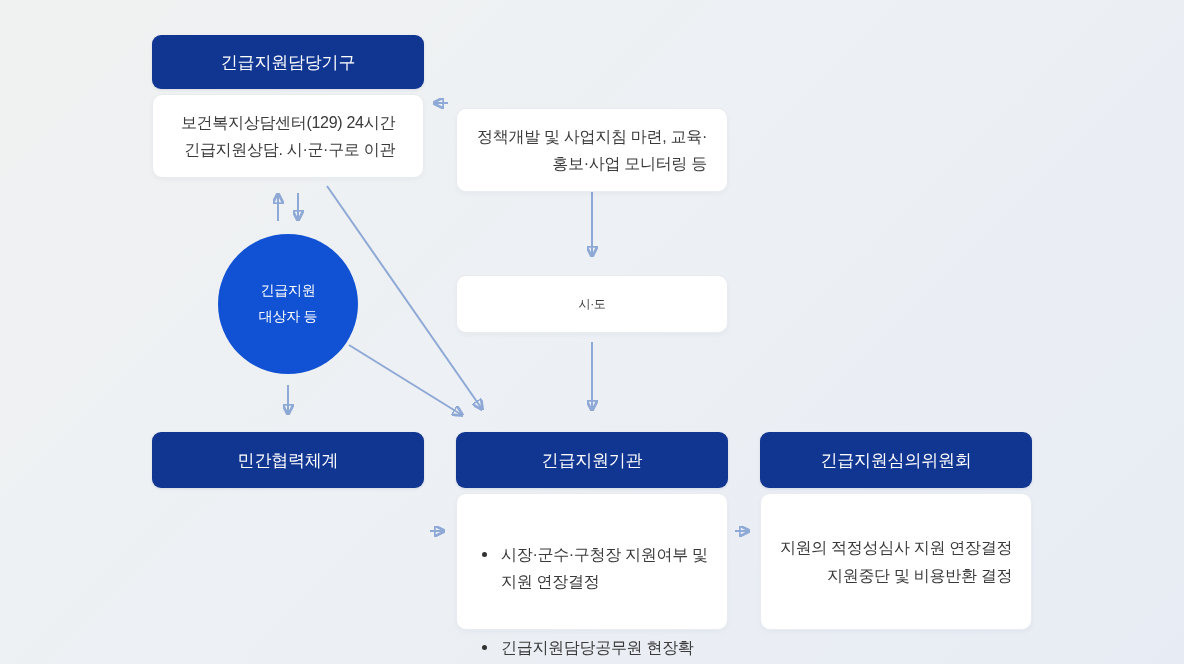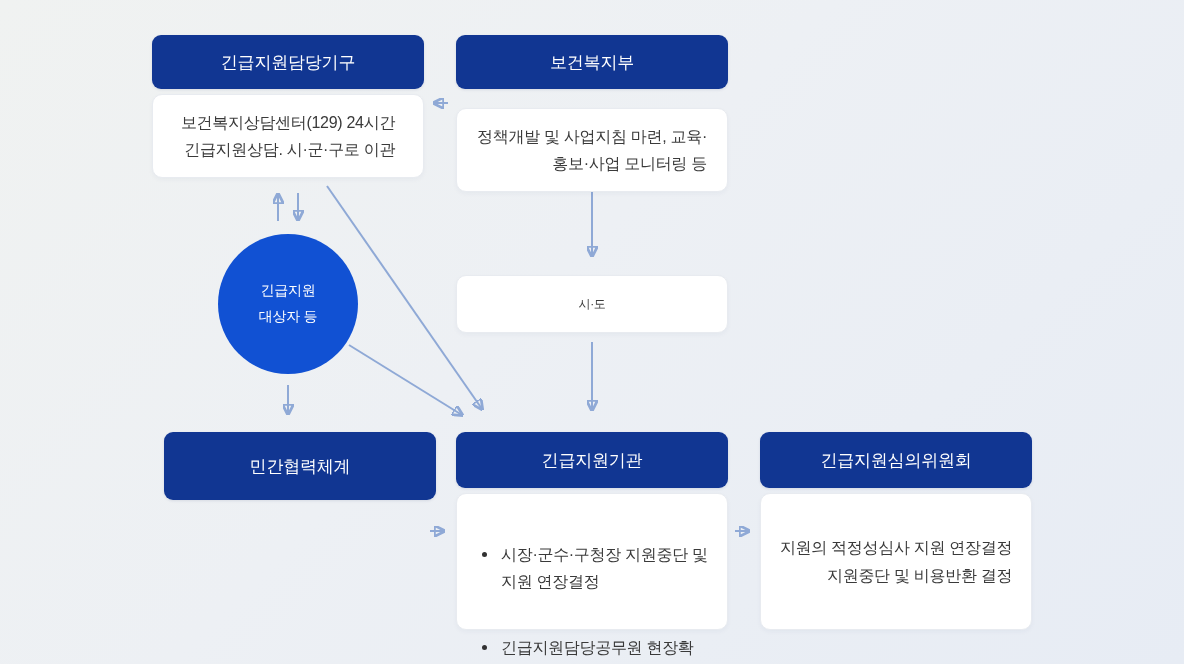--- a/index.html
+++ b/index.html
@@ -94,35 +94,34 @@
     <line x1="592" y1="184" x2="592" y2="256" marker-end="url(#ah)"></line>
     <line x1="592" y1="342" x2="592" y2="410" marker-end="url(#ah)"></line>
     <line x1="430" y1="531" x2="444" y2="531" marker-end="url(#ah)"></line>
     <line x1="735" y1="531" x2="749" y2="531" marker-end="url(#ah)"></line>
   </svg>
 
   <div class="hdr" style="left:152px;top:35px;width:272px;height:54px;">긴급지원담당기구</div>
   <div class="box" style="left:152px;top:94px;width:272px;height:84px;">보건복지상담센터(129) 24시간
 긴급지원상담. 시·군·구로 이관</div>
 
-  <div class="hdr" style="left:456px;top:35px;width:272px;height:54px;">보건복지부</div>
   <div class="box" style="left:456px;top:108px;width:272px;height:84px;">정책개발 및 사업지침 마련, 교육·
 홍보·사업 모니터링 등</div>
 
   <div class="circle" style="left:218px;top:234px;">긴급지원
 대상자 등</div>
 
   <div class="box" style="left:456px;top:275px;width:272px;height:58px;font-size:12px;">시·도</div>
 
-  <div class="hdr" style="left:152px;top:432px;width:272px;height:68px;margin-left:12px;">민간협력체계</div>
+  <div class="hdr" style="left:152px;top:432px;width:272px;height:56px;">민간협력체계</div>
 
   <div class="hdr" style="left:456px;top:432px;width:272px;height:56px;">긴급지원기관</div>
   <div class="box bullet-box" style="left:456px;top:493px;width:272px;height:137px;">
     <ul>
-      <li>시장·군수·구청장 지원중단 및
+      <li>시장·군수·구청장 지원여부 및
 지원 연장결정</li>
       <li>긴급지원담당공무원 현장확인,
 사후조사</li>
     </ul>
   </div>
 
   <div class="hdr" style="left:760px;top:432px;width:272px;height:56px;">긴급지원심의위원회</div>
   <div class="box" style="left:760px;top:493px;width:272px;height:137px;">지원의 적정성심사 지원 연장결정
 지원중단 및 비용반환 결정</div>
 

